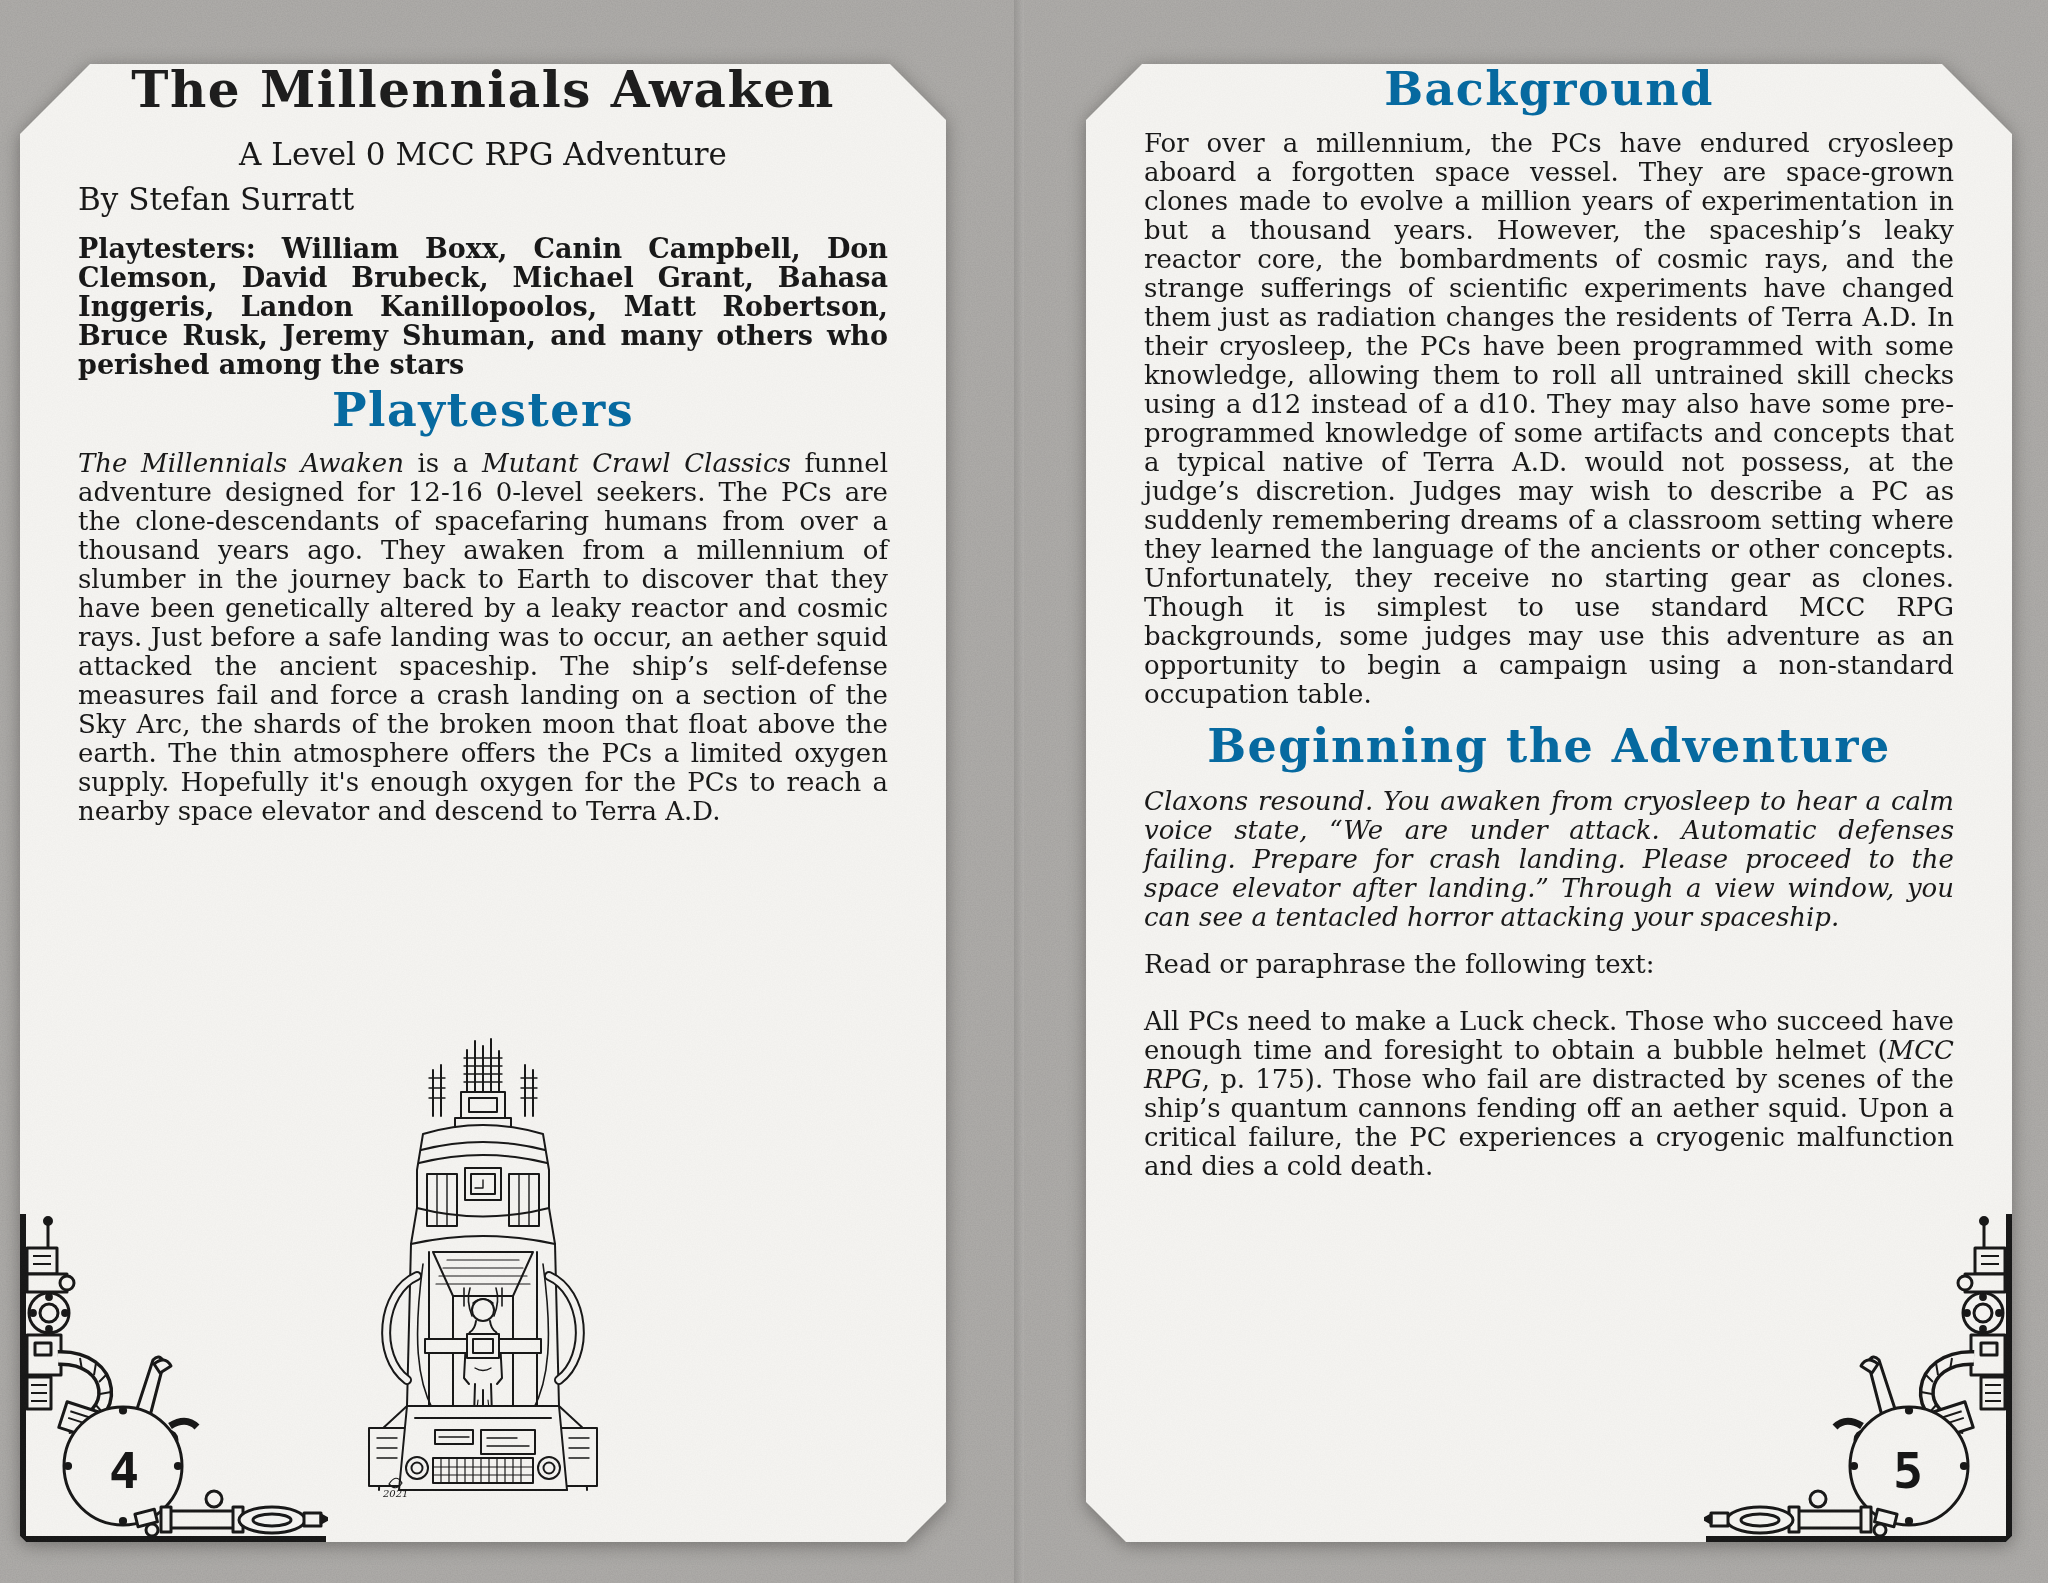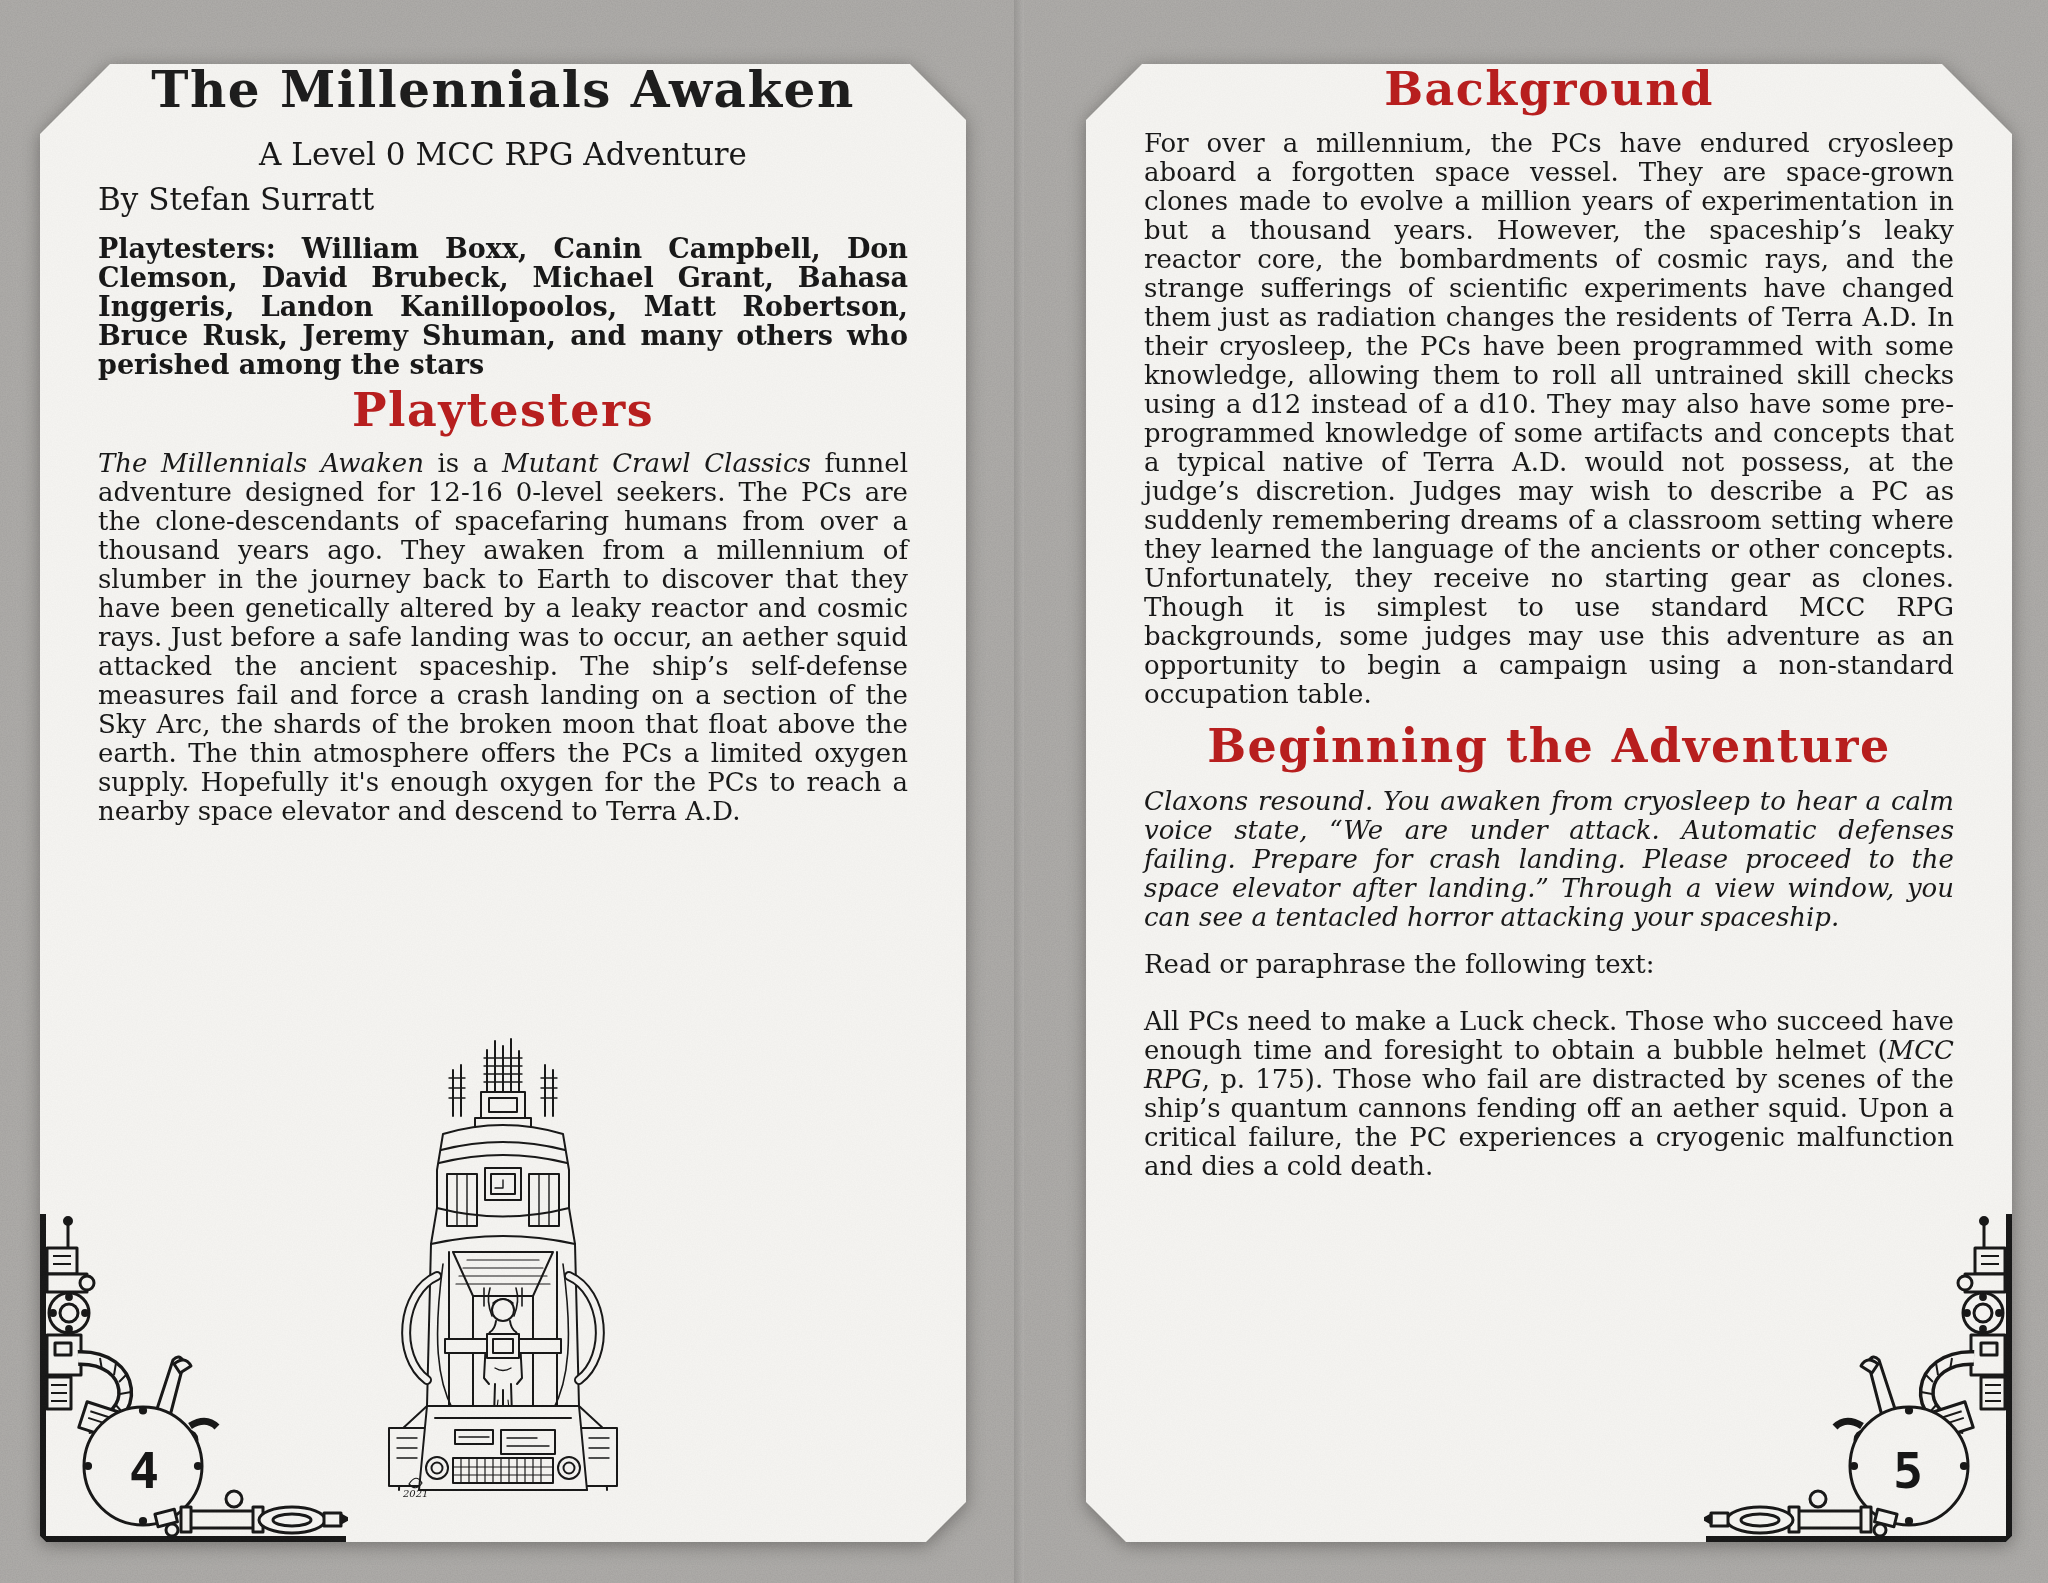--- a/index.html
+++ b/index.html
@@ -6,35 +6,35 @@
   .canvas{
     position:relative;width:2048px;height:1583px;overflow:hidden;
     background:#b1afac;color:#161616;
     font-family:"DejaVu Serif",serif;
   }
   .bg-noise{position:absolute;left:0;top:0;width:2048px;height:1583px;opacity:.45;pointer-events:none;}
   .top-grain{position:absolute;left:0;top:0;width:2048px;height:1583px;opacity:.10;pointer-events:none;z-index:5;}
   .seam{position:absolute;left:1014px;top:0;width:10px;height:100%;z-index:0;
     background:linear-gradient(90deg,rgba(0,0,0,0.10),rgba(255,255,255,0.06));}
   .page-wrap{position:absolute;top:46px;filter:drop-shadow(0 3px 9px rgba(45,43,40,.45));z-index:1;}
-  .page-wrap.left{left:40px;}
+  .page-wrap.left{left:20px;}
   .page-wrap.right{left:1086px;}
   .page{
     position:relative;width:926px;height:1478px;background:#f6f5f2;
   }
   .page.pleft{clip-path:polygon(70px 0, 870px 0, 100% 56px, 100% 1438px, 886px 100%, 6px 100%, 0 1472px, 0 70px);}
   .page.pright{clip-path:polygon(56px 0, 856px 0, 100% 70px, 100% 1472px, 920px 100%, 40px 100%, 0 1438px, 0 56px);}
   .content{padding:0 58px;}
   h1.doc-title{
     font-size:50px;line-height:1.05;font-weight:700;text-align:center;
     margin:18px 0 0;letter-spacing:1.5px;color:#1b1b1b;
   }
   h2.sect{
     font-size:46px;line-height:1.1;font-weight:700;text-align:center;
-    letter-spacing:1.5px;color:#b91c1c;margin:0;
+    letter-spacing:1.5px;color:#0369a1;margin:0;
   }
   h2.intro-h{margin-top:6px;}
   h2.bg-h{margin-top:18px;}
   h2.beg-h{margin-top:12px;}
   .subtitle{font-size:31px;text-align:center;margin:20px 0 0;line-height:1.15;}
   .byline{font-size:31px;text-align:left;margin:10px 0 0;line-height:1.15;}
   .playtesters{
     font-size:27px;font-weight:700;text-align:justify;line-height:29px;margin:16px 0 0;
   }
   p.body{font-size:26px;line-height:29px;text-align:justify;margin:16px 0 0;}

